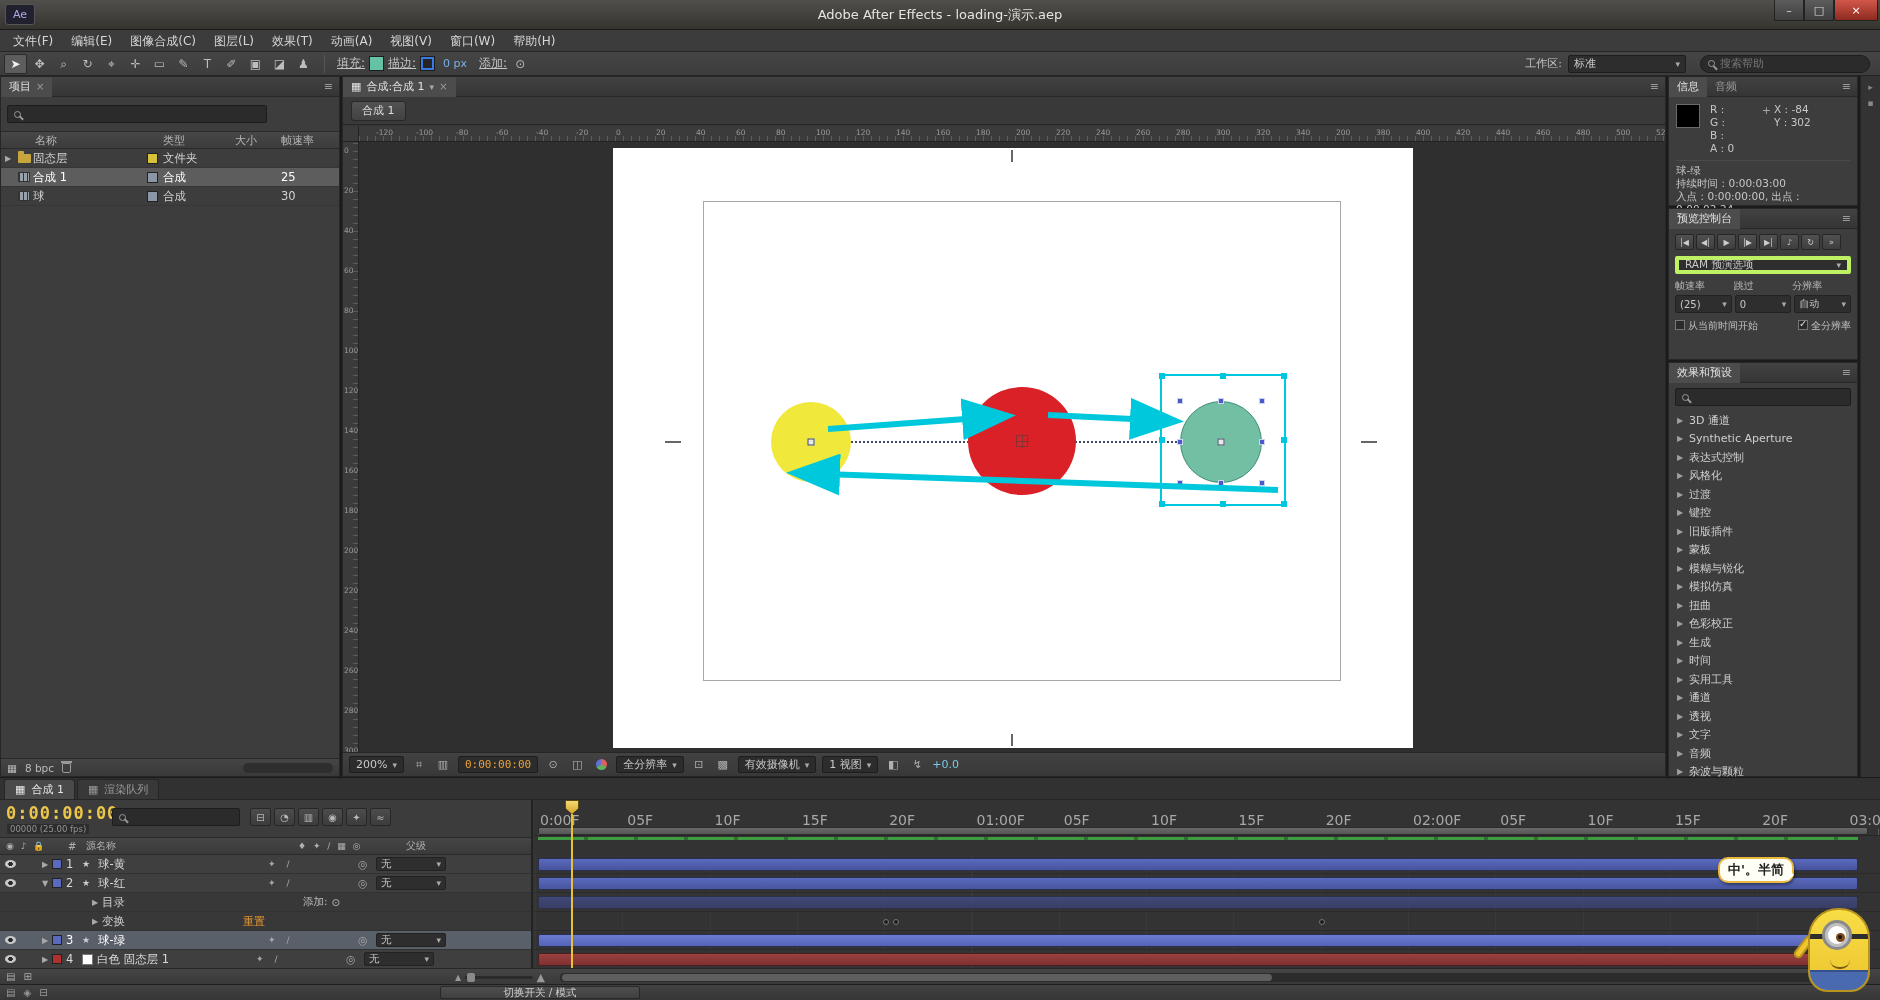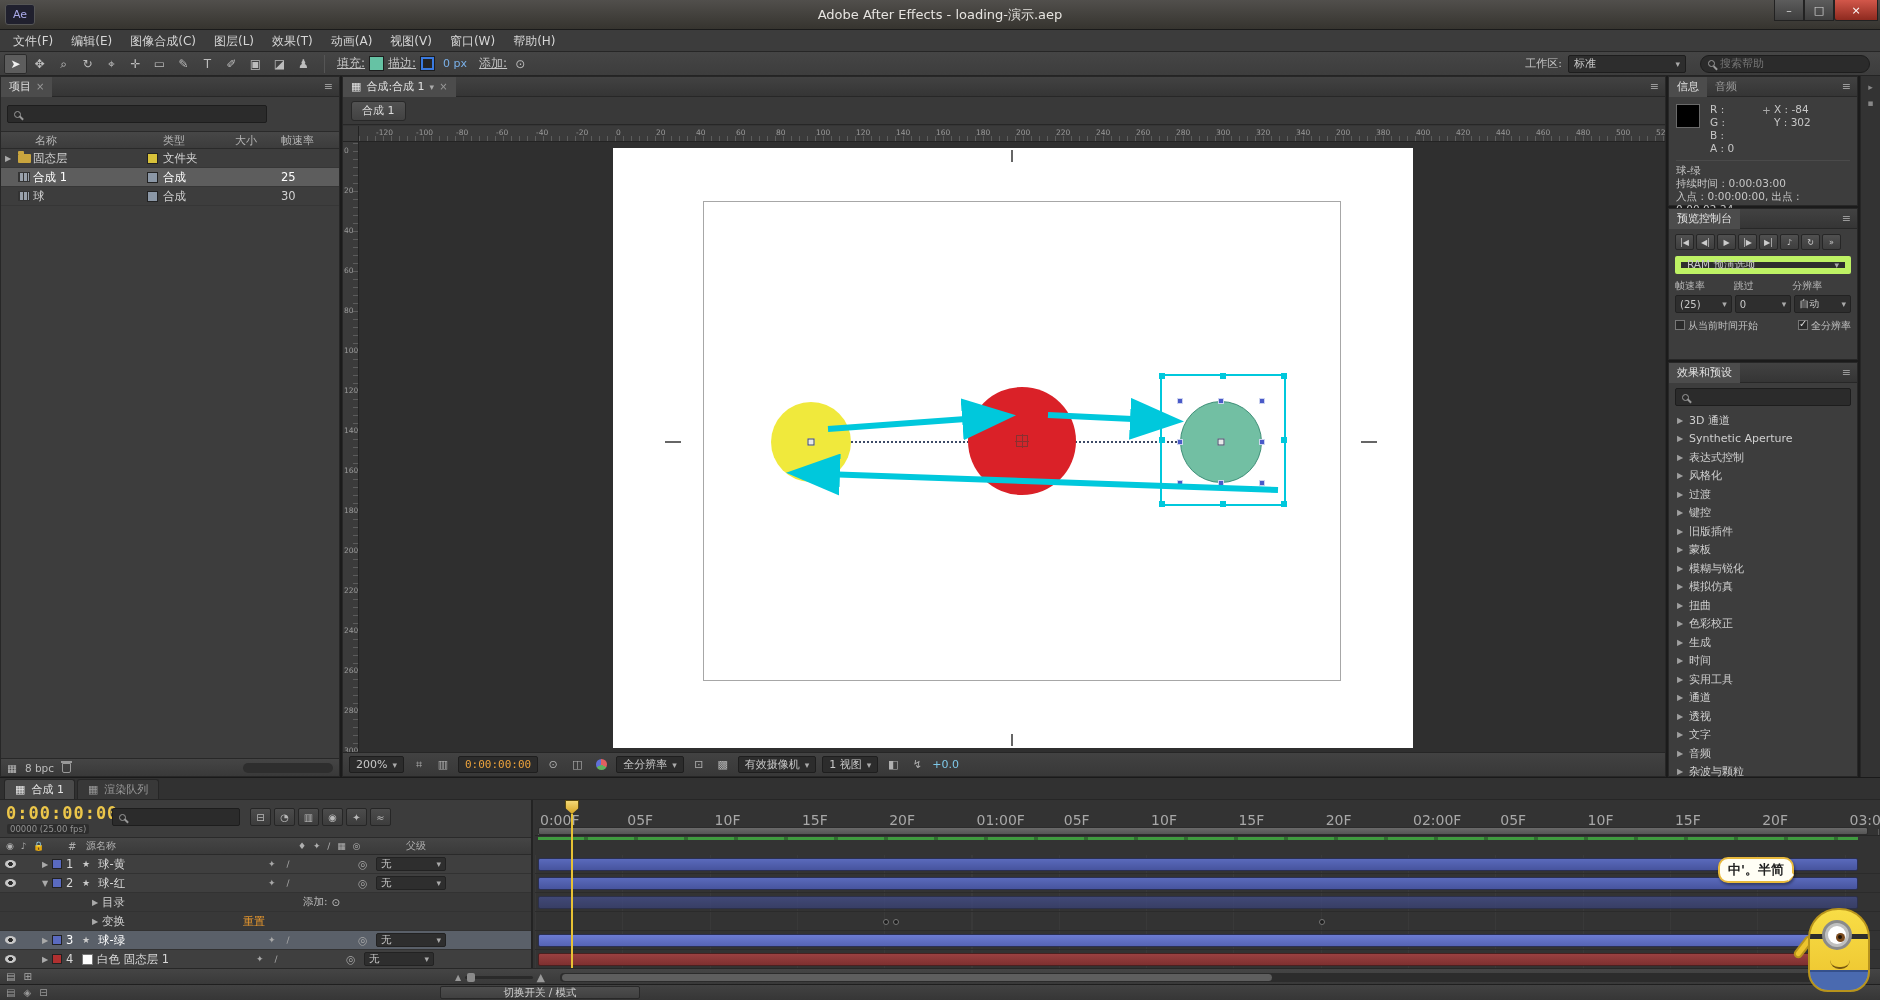--- a/index.html
+++ b/index.html
@@ -121,21 +121,21 @@
 #info-swatch{position:absolute;left:7px;top:7px;width:24px;height:24px;background:#000;border:1px solid #6a6a6a}
 #chan{margin-left:34px;display:flex}
 #chan .ccol{width:52px}
 #poscol{position:relative;padding-left:12px}
 #poscol::before{content:"+";position:absolute;left:0;top:1px;color:#aaa}
 #info-layer{margin-top:5px;border-top:1px solid #4a4a4a;padding-top:3px}
 
 #preview-panel{left:0;top:132px;width:190px;height:152px}
 #transport{display:flex;gap:2px;padding:5px 6px 3px}
 .tbtn{min-width:19px;height:16px;background:linear-gradient(#505050,#3e3e3e);border:1px solid #262626;border-radius:2px;color:#ccc;font-size:8px;display:flex;align-items:center;justify-content:center;padding:0 2px}
-#ram-dd{margin:3px 6px;height:18px;background:#2e2e2e;border:6px solid #bef264;border-radius:2px;display:flex;align-items:center;padding:0 6px;font-size:10.5px}
+#ram-dd{margin:3px 6px;height:18px;background:#2e2e2e;border:4px solid #bef264;border-radius:2px;display:flex;align-items:center;padding:0 6px;font-size:10.5px}
 #ram-dd .dda{margin-left:auto}
 #pv-cols{display:flex;padding:2px 6px 0;font-size:10px;color:#b8b8b8}
 #pv-cols span{width:59px}
 #pv-dds{display:flex;gap:3px;padding:2px 6px}
 .pv-dd{width:57px;height:16px;background:#2e2e2e;border:1px solid #222;border-radius:2px;display:flex;align-items:center;padding:8px 4px;font-size:10px}
 .pv-dd .dda{margin-left:auto}
 #pv-checks{display:flex;justify-content:space-between;padding:4px 6px;font-size:10px;color:#c0c0c0}
 .cb{width:10px;height:10px;border:1px solid #777;background:#2a2a2a;display:inline-block;margin-right:3px;position:relative;top:1px}
 .cb.checked::after{content:"✓";position:absolute;left:0;top:-3px;font-size:10px;color:#ddd}
 

